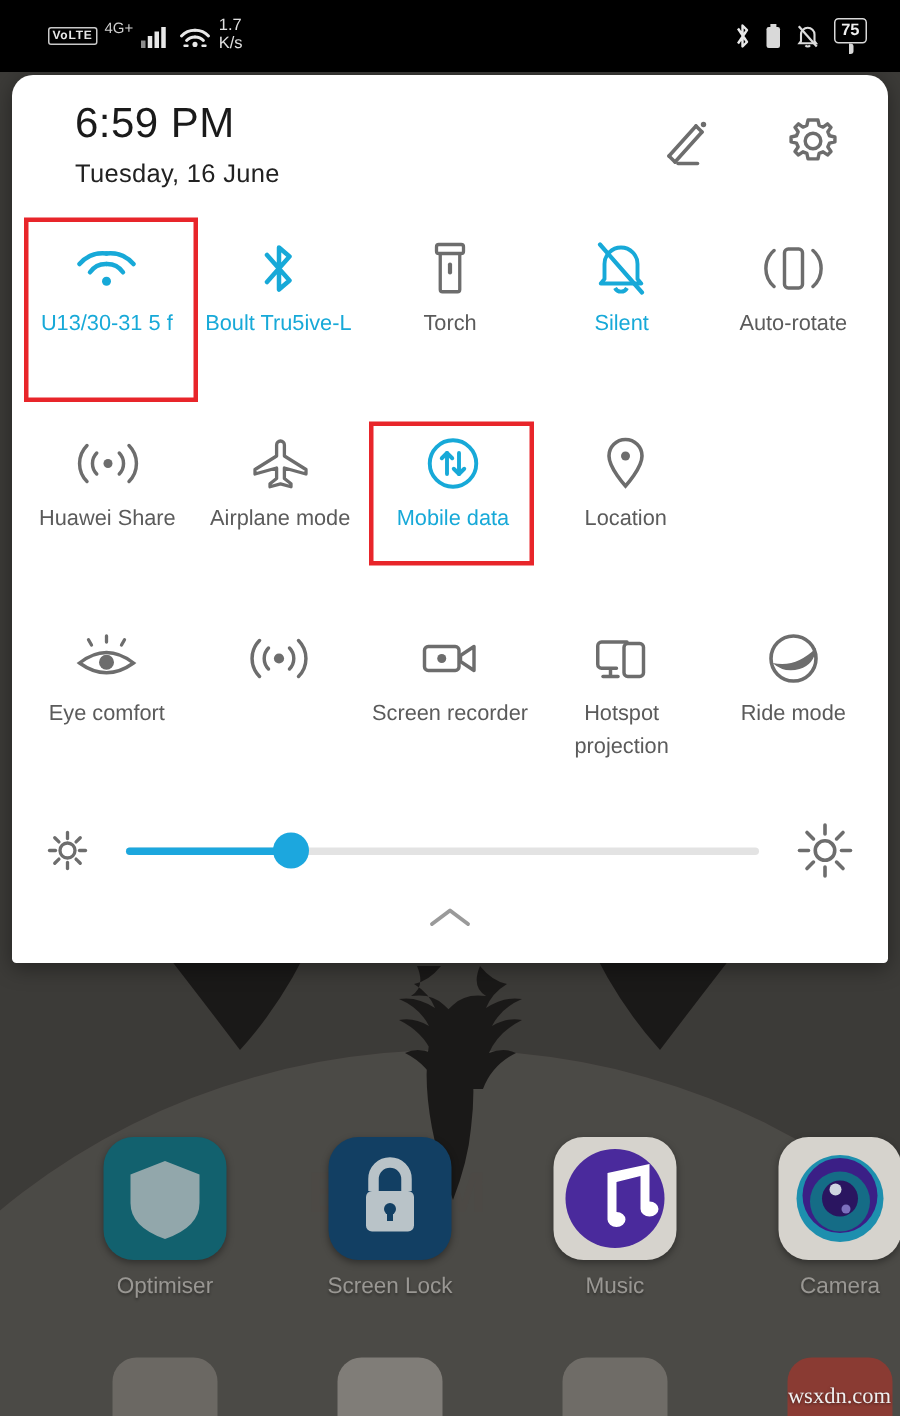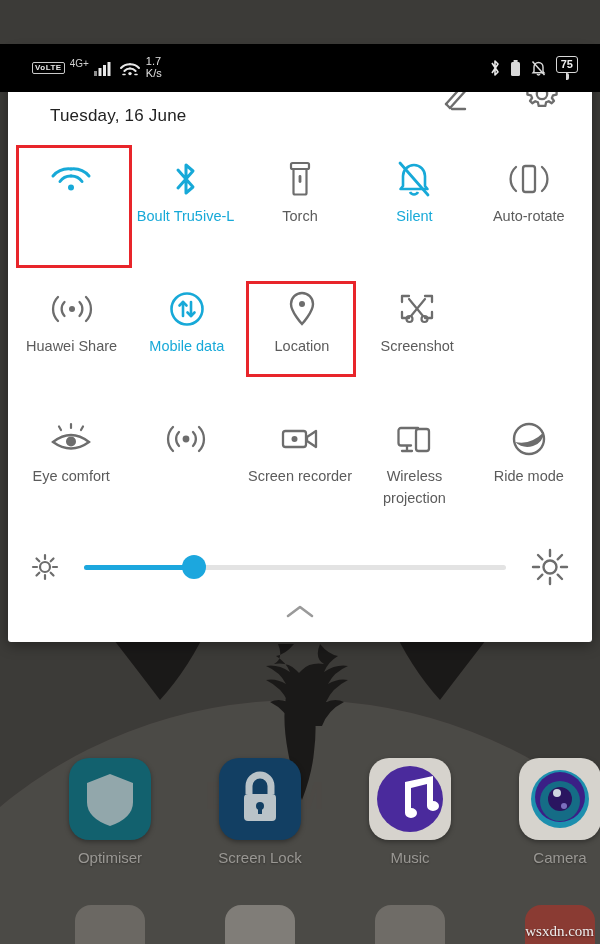--- a/index.html
+++ b/index.html
@@ -53,21 +53,21 @@
     opacity:.62;
   }
   .app-icon svg { position:absolute; left:0; top:0; }
 
   .icon-partial { width:70px; height:40px; margin:0 auto; border-radius:16px 16px 0 0; }
 
   
   #statusbar {
     position:absolute; left:0; top:0; width:600px; height:48px;
     background:#000; z-index:40;
-    display:flex; align-items:center;margin-top:44px;
+    display:flex; align-items:center;
   }
   .sb-left { display:flex; align-items:center; margin-left:32px; gap:5px; }
   .sb-right { display:flex; align-items:center; margin-left:auto; margin-right:22px; gap:9px; }
   .volte {
     border:1.5px solid #c9c9c9; border-radius:2px;
     font-size:8px; font-weight:bold; color:#e8e8e8;
     padding:1px 2px; letter-spacing:.5px; line-height:1;
   }
   .net-label { font-size:10px; color:#cfcfcf; position:relative; top:-5px; }
   .rate { font-size:11px; color:#e0e0e0; line-height:1.05; text-align:left; }
@@ -294,20 +294,21 @@
       <div class="tile on">
         <div class="glyph">
           <svg width="46" height="34" viewBox="0 0 46 34">
             <path d="M23 7 A21 21 0 0 1 41 14" fill="none" stroke="#17a9d8" stroke-width="3" stroke-linecap="round"></path>
             <path d="M23 7 A21 21 0 0 0 5 14" fill="none" stroke="#17a9d8" stroke-width="3" stroke-linecap="round"></path>
             <path d="M23 14 A13 13 0 0 1 34 19.5" fill="none" stroke="#17a9d8" stroke-width="3" stroke-linecap="round"></path>
             <path d="M23 14 A13 13 0 0 0 12 19.5" fill="none" stroke="#17a9d8" stroke-width="3" stroke-linecap="round"></path>
             <circle cx="23" cy="25.5" r="3" fill="#17a9d8"></circle>
           </svg>
         </div>
+        <div class="tlabel">U13/30-31 5 f</div>
       </div>
 
       <div class="tile on">
         <div class="glyph">
           <svg width="30" height="40" viewBox="0 0 30 40">
             <path d="M7 11 L22 28 L15 34 L15 6 L22 12 L7 29" fill="none" stroke="#17a9d8" stroke-width="3" stroke-linejoin="round" stroke-linecap="round"></path>
           </svg>
         </div>
         <div class="tlabel">Boult Tru5ive-L</div>
       </div>
@@ -354,20 +355,28 @@
             <circle cx="23" cy="17" r="3" fill="#6d6d6d"></circle>
             <path d="M15.5 10 a10 10 0 0 0 0 14" fill="none" stroke="#6d6d6d" stroke-width="2.3" stroke-linecap="round"></path>
             <path d="M30.5 10 a10 10 0 0 1 0 14" fill="none" stroke="#6d6d6d" stroke-width="2.3" stroke-linecap="round"></path>
             <path d="M9 5 a17 17 0 0 0 0 24" fill="none" stroke="#6d6d6d" stroke-width="2.3" stroke-linecap="round"></path>
             <path d="M37 5 a17 17 0 0 1 0 24" fill="none" stroke="#6d6d6d" stroke-width="2.3" stroke-linecap="round"></path>
           </svg>
         </div>
         <div class="tlabel">Huawei Share</div>
       </div>
 
+      <div class="tile">
+        <div class="glyph">
+          <svg width="42" height="38" viewBox="0 0 42 38">
+            <path d="M21 4 a2.6 2.6 0 0 1 2.6 2.6 L23.6 14 L38 23 L38 26 L23.6 22 L23.6 29 L28 32.5 L28 34.5 L21 32.6 L14 34.5 L14 32.5 L18.4 29 L18.4 22 L4 26 L4 23 L18.4 14 L18.4 6.6 A2.6 2.6 0 0 1 21 4 Z" fill="none" stroke="#6d6d6d" stroke-width="2.2" stroke-linejoin="round"></path>
+          </svg>
+        </div>
+        <div class="tlabel">Airplane mode</div>
+      </div>
 
       <div class="tile on">
         <div class="glyph">
           <svg width="42" height="42" viewBox="0 0 42 42">
             <circle cx="21" cy="21" r="15.5" fill="none" stroke="#17a9d8" stroke-width="2.6"></circle>
             <path d="M17 14 L17 28" stroke="#17a9d8" stroke-width="2.6" stroke-linecap="round"></path>
             <path d="M13.5 17.5 L17 14 L20.5 17.5" fill="none" stroke="#17a9d8" stroke-width="2.6" stroke-linecap="round" stroke-linejoin="round"></path>
             <path d="M25 14 L25 28" stroke="#17a9d8" stroke-width="2.6" stroke-linecap="round"></path>
             <path d="M21.5 24.5 L25 28 L28.5 24.5" fill="none" stroke="#17a9d8" stroke-width="2.6" stroke-linecap="round" stroke-linejoin="round"></path>
           </svg>
@@ -378,31 +387,20 @@
       <div class="tile">
         <div class="glyph">
           <svg width="32" height="42" viewBox="0 0 32 42">
             <path d="M16 5 a11 11 0 0 1 11 11 c0 8 -11 20 -11 20 S5 24 5 16 A11 11 0 0 1 16 5 Z" fill="none" stroke="#6d6d6d" stroke-width="2.4"></path>
             <circle cx="16" cy="16" r="3" fill="#6d6d6d"></circle>
           </svg>
         </div>
         <div class="tlabel">Location</div>
       </div>
 
-      <div class="tile">
-        <div class="glyph">
-          <svg width="42" height="38" viewBox="0 0 42 38">
-            <path d="M6 12 L6 6 L13 6 M36 12 L36 6 L29 6 M6 22 L6 28 L13 28 M36 22 L36 28 L29 28" fill="none" stroke="#6d6d6d" stroke-width="2.3" stroke-linecap="round" stroke-linejoin="round"></path>
-            <path d="M13 9 L27 26 M29 9 L15 26" stroke="#6d6d6d" stroke-width="2.2" stroke-linecap="round"></path>
-            <circle cx="13.5" cy="29" r="3" fill="none" stroke="#6d6d6d" stroke-width="2.2"></circle>
-            <circle cx="28.5" cy="29" r="3" fill="none" stroke="#6d6d6d" stroke-width="2.2"></circle>
-          </svg>
-        </div>
-        <div class="tlabel">Screenshot</div>
-      </div>
     </div>
 
     <div class="trow row3">
 
       <div class="tile">
         <div class="glyph">
           <svg width="46" height="34" viewBox="0 0 46 34">
             <path d="M5 20 q18 -14 36 0 q-18 13 -36 0 Z" fill="none" stroke="#6d6d6d" stroke-width="2.3"></path>
             <circle cx="23" cy="19.5" r="5" fill="#6d6d6d"></circle>
             <path d="M23 6 L23 2 M13 8 L11 4.5 M33 8 L35 4.5" stroke="#6d6d6d" stroke-width="2.2" stroke-linecap="round"></path>
@@ -436,21 +434,21 @@
 
       <div class="tile">
         <div class="glyph">
           <svg width="44" height="36" viewBox="0 0 44 36">
             <path d="M26 7 L9 7 a2.5 2.5 0 0 0 -2.5 2.5 L6.5 22 a2.5 2.5 0 0 0 2.5 2.5 L19 24.5" fill="none" stroke="#6d6d6d" stroke-width="2.3" stroke-linecap="round"></path>
             <path d="M10 30 L20 30" stroke="#6d6d6d" stroke-width="2.3" stroke-linecap="round"></path>
             <path d="M15 24.5 L15 30" stroke="#6d6d6d" stroke-width="2.3"></path>
             <rect x="24" y="8" width="13" height="22" rx="2.5" fill="none" stroke="#6d6d6d" stroke-width="2.3"></rect>
           </svg>
         </div>
-        <div class="tlabel">Wireless projection</div>
+        <div class="tlabel">Hotspot projection</div>
       </div>
 
       <div class="tile">
         <div class="glyph">
           <svg width="42" height="38" viewBox="0 0 42 38">
             <circle cx="21" cy="19" r="15" fill="none" stroke="#6d6d6d" stroke-width="2.4"></circle>
             <path d="M7 22 q10 2 18 -2 q6 -3 11 -8 q-1 11 -11 14 q-10 3 -18 -4 Z" fill="#6d6d6d"></path>
           </svg>
         </div>
         <div class="tlabel">Ride mode</div>

